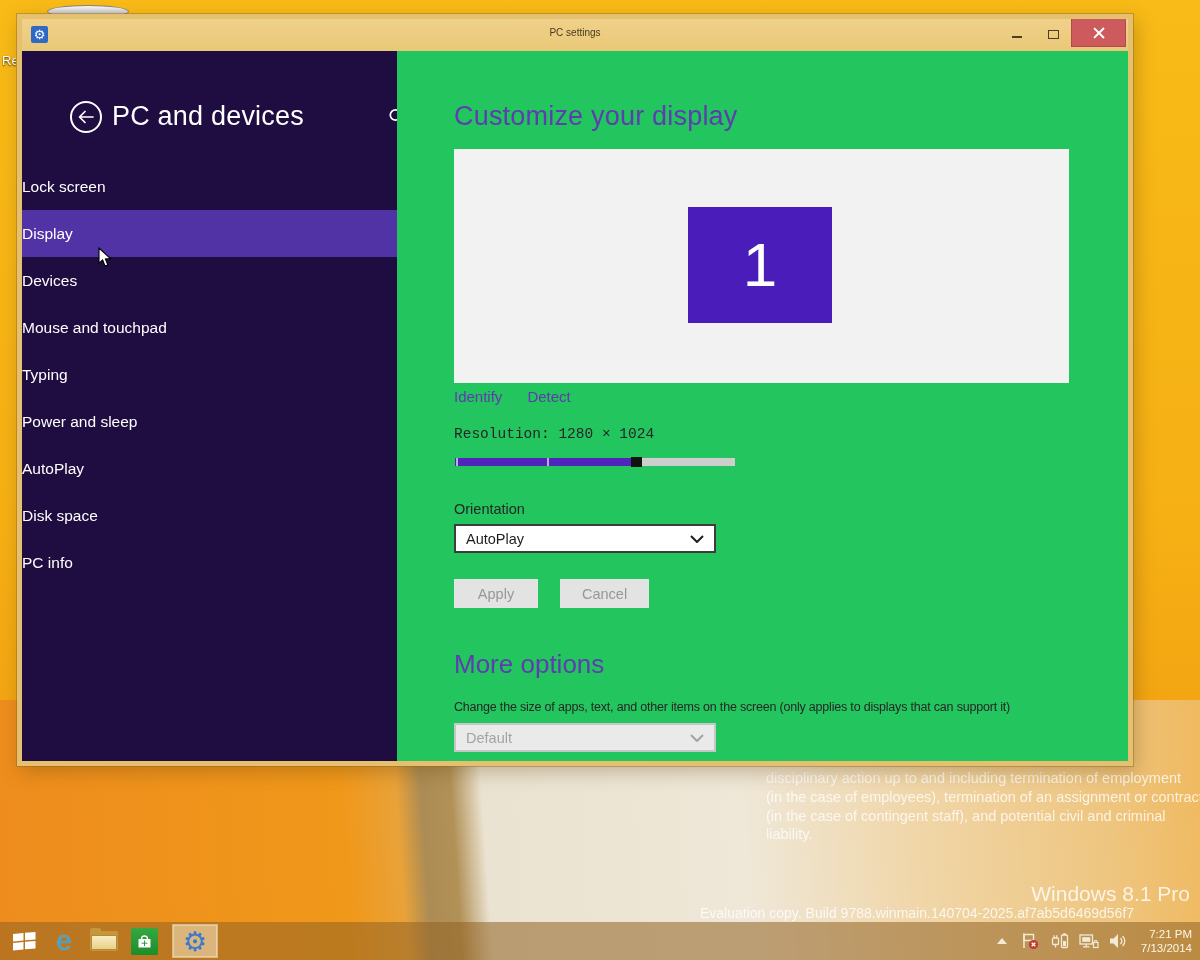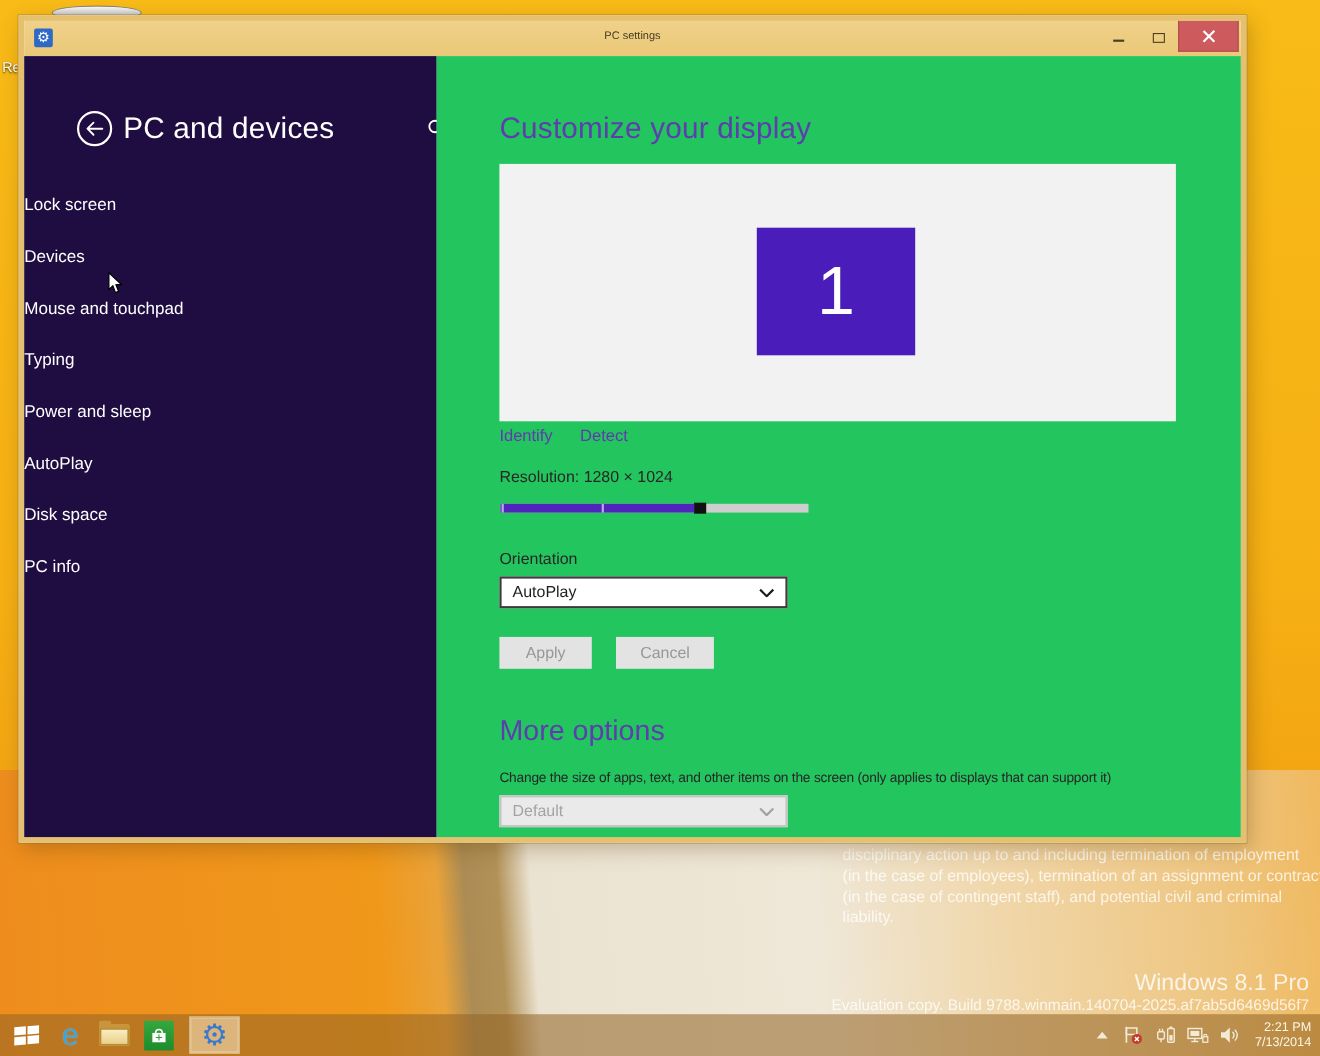--- a/index.html
+++ b/index.html
@@ -19,21 +19,21 @@
   .bin-label { position:absolute; left:2px; top:53px; width:14px; height:16px;
     overflow:hidden; color:#fff; font-size:13px; text-shadow:0 1px 2px rgba(0,0,0,.85);
     white-space:nowrap; z-index:1; }
 
   
   .watermark { position:absolute; left:766px; top:769px; width:424px; z-index:1;
     color:rgba(255,255,255,.78); font-size:14.5px; line-height:18.8px; }
   .watermark .wm-line { white-space:nowrap; }
   .wm-edition { position:absolute; left:766px; top:882px; width:424px; text-align:right;
     color:rgba(255,255,255,.8); font-size:21px; z-index:1; }
-  .wm-build { position:absolute; left:700px; top:905px; width:490px; text-align:right;
+  .wm-build { position:absolute; left:700px; top:905px; width:490px; 
     color:rgba(255,255,255,.8); font-size:14px; white-space:nowrap; z-index:1; }
 
   
   .win { position:absolute; left:17px; top:14px; width:1116px; height:752px;
     border:5px solid #e5c06e; background:#fff; z-index:2;
     box-shadow:0 0 0 1px rgba(145,105,35,.45), 3px 6px 18px rgba(90,55,0,.30); }
   .titlebar { position:absolute; left:0; top:0; width:1106px; height:32px;
     background:linear-gradient(#f0d189,#e9c878); }
   .title-app-icon { position:absolute; left:9px; top:7px; width:17px; height:17px;
     background:#2e69c6; border-radius:2px; color:#fff; font-size:13px; line-height:17px;
@@ -72,21 +72,21 @@
   
   .main { position:relative; width:731px; height:710px; background:#22c55e; overflow:hidden; }
   .main-heading { position:absolute; left:57px; top:50px; font-size:27px; font-weight:300;
     color:#5e3daf; letter-spacing:.2px; }
   .preview { position:absolute; left:57px; top:98px; width:615px; height:234px; background:#f2f2f2; }
   .monitor { position:absolute; left:234px; top:58px; width:144px; height:116px; background:#4a1cb9;
     display:flex; align-items:center; justify-content:center; }
   .monitor-num { color:#fff; font-size:62px; font-weight:200; line-height:1; }
   .links-row { position:absolute; left:57px; top:337px; display:flex; gap:25px; }
   .link { color:#6239b0; font-size:15px; }
-  .res-label { position:absolute; left:57px; top:375px; font-size:14.5px; color:#262626; }
+  .res-label { position:absolute; left:57px; top:375px; font-size:14.5px; color:#262626;font-family:Liberation Mono, monospace; }
   .slider { position:absolute; left:58px; top:407px; width:280px; height:8px; background:#cecece; }
   .slider-fill { position:absolute; left:0; top:0; height:8px; background:#4f25bb; }
   .slider-thumb { position:absolute; top:-1px; width:11px; height:10px; background:#111; }
   .slider-tick { position:absolute; top:0; width:2px; height:8px; background:#b9a8ea; }
   .ort-label { position:absolute; left:57px; top:450px; font-size:14.5px; color:#262626; }
   .select { position:absolute; left:57px; top:473px; width:262px; height:29px; background:#fff;
     border:2px solid #3c3c3c; display:flex; align-items:center; padding:0 10px;
     font-size:14.5px; color:#1d1d1d; justify-content:space-between; }
   .select.disabled { top:672px; background:#eaeaea; border-color:#c6c6c6; color:#a3a3a3; }
   .btn-row { position:absolute; left:57px; top:528px; display:flex; gap:22px; }
@@ -175,20 +175,23 @@
             <svg width="20" height="20" viewBox="0 0 20 20">
                 <circle cx="8.5" cy="8" r="5.2" stroke="#fff" stroke-width="1.7" fill="none"></circle>
                 <path d="M12.5 12.2 L17 17" stroke="#fff" stroke-width="1.7" stroke-linecap="round"></path>
               </svg>
           </div>
         </div>
         <div class="sb-items">
           <div class="sb-item">
               <span>Lock screen</span>
             </div>
+          <div class="sb-item selected">
+              <span>Display</span>
+            </div>
           <div class="sb-item">
               <span>Devices</span>
             </div>
           <div class="sb-item">
               <span>Mouse and touchpad</span>
             </div>
           <div class="sb-item">
               <span>Typing</span>
             </div>
           <div class="sb-item">
@@ -326,17 +329,17 @@
       </div>
       <div class="tray-item">
         <svg width="18" height="16" viewBox="0 0 18 16">
             <path d="M1 5.5 h3.5 L9 1 V15 L4.5 10.5 H1 Z" fill="#f3ead6"></path>
             <path d="M11.5 5 q2.6 3 0 6" stroke="#f3ead6" stroke-width="1.3" fill="none"></path>
             <path d="M13.6 3 q4.4 5 0 10" stroke="#f3ead6" stroke-width="1.3" fill="none"></path>
           </svg>
       </div>
     </div>
     <div class="clock">
-      <div>2:21 PM</div>
+      <div>7:21 PM</div>
       <div>7/13/2014</div>
     </div>
   </div>
 </div>
 
 </body></html>

